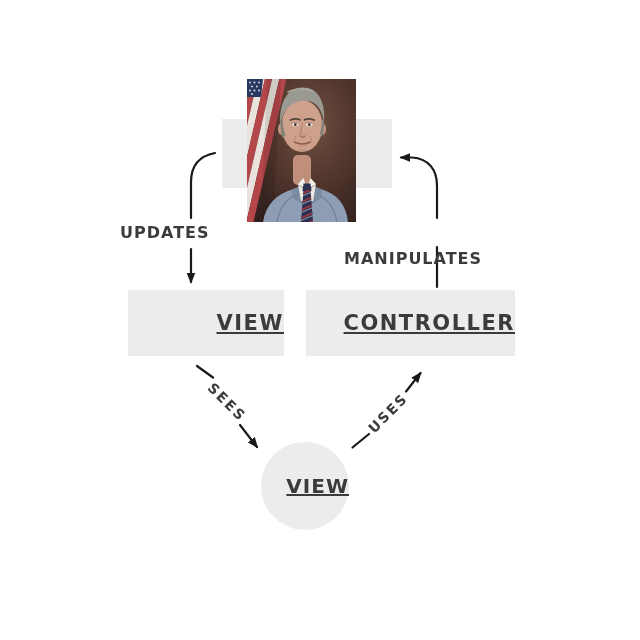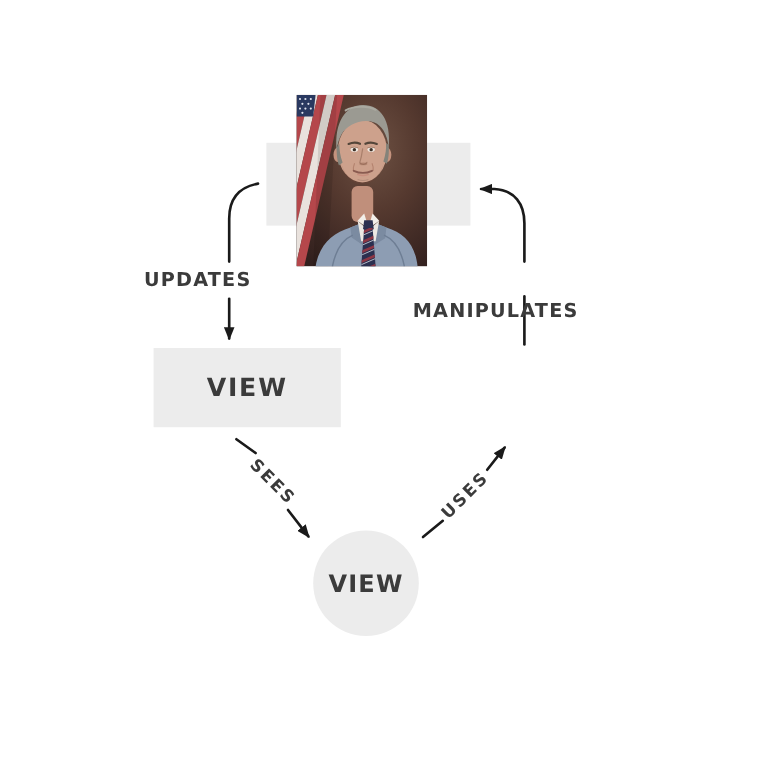--- a/index.html
+++ b/index.html
@@ -1,22 +1,22 @@
 <!DOCTYPE html>
 <html><head>
 <meta charset="utf-8">
 <style>
   html,body{margin:0;padding:0;background:#fff;}
   .canvas{
     position:relative;width:640px;height:640px;background:#ffffff;
     font-family:"DejaVu Sans","Liberation Sans",sans-serif;overflow:hidden;margin:0 auto;
   }
   .node{
-    position:absolute;background:#ececec;display:flex;align-items:center;justify-content:center;
-    color:#3b3b3b;font-weight:bold;letter-spacing:1.5px;font-size:21px;
+    position:absolute;background:#ececec;display:flex;align-items:center;justify-content:flex-end;
+    color:#3b3b3b;font-weight:bold;letter-spacing:1.5px;font-size:21px;text-decoration:underline;
   }
   .model-box{left:222px;top:119px;width:170px;height:69px;}
   .view-box{left:128px;top:290px;width:156px;height:66px;}
   .controller-box{left:306px;top:290px;width:209px;height:66px;}
   .user-circle{left:261px;top:442px;width:88px;height:88px;border-radius:50%;font-size:20px;letter-spacing:1px;}
   .photo{position:absolute;left:247px;top:79px;width:109px;height:143px;z-index:3;}
   .arrows{position:absolute;left:0;top:0;width:640px;height:640px;z-index:2;pointer-events:none;}
   .edge-label{
     position:absolute;z-index:4;color:#3b3b3b;font-weight:bold;font-size:16px;letter-spacing:1px;
     text-align:left;
@@ -34,20 +34,23 @@
 <body>
 
 <div class="canvas">
 
   <div class="node model-box"></div>
 
   <div class="node view-box">
     <span>VIEW</span>
   </div>
 
+  <div class="node controller-box">
+    <span>CONTROLLER</span>
+  </div>
 
   <div class="node user-circle">
     <span>VIEW</span>
   </div>
 
   <svg class="arrows" viewBox="0 0 640 640" xmlns="http://www.w3.org/2000/svg">
     <defs>
       <marker id="ah" viewBox="0 0 10 8" refX="8.5" refY="4" markerWidth="11" markerHeight="9" markerUnits="userSpaceOnUse" orient="auto">
         <path d="M0 0 L10 4 L0 8 Z" fill="#1a1a1a"></path>
       </marker>

